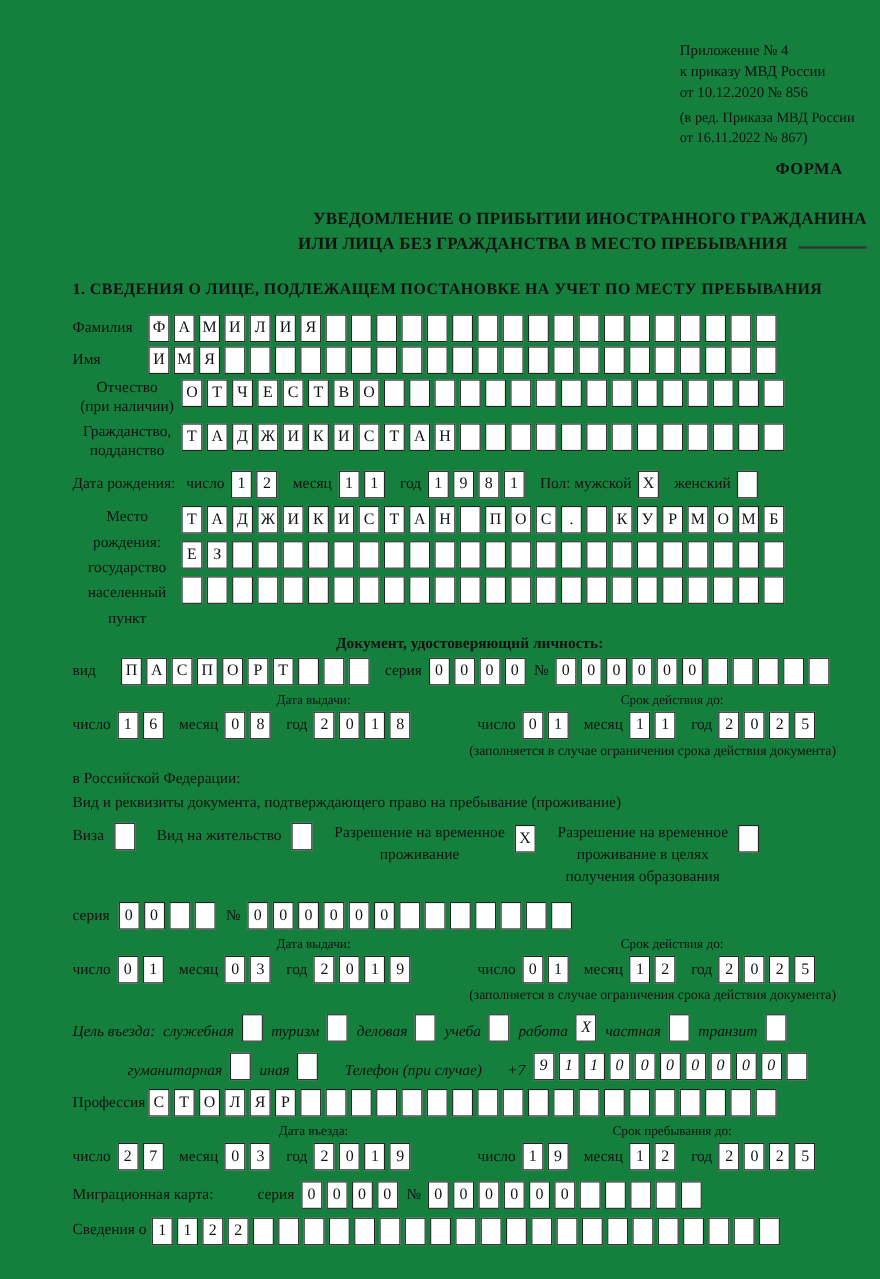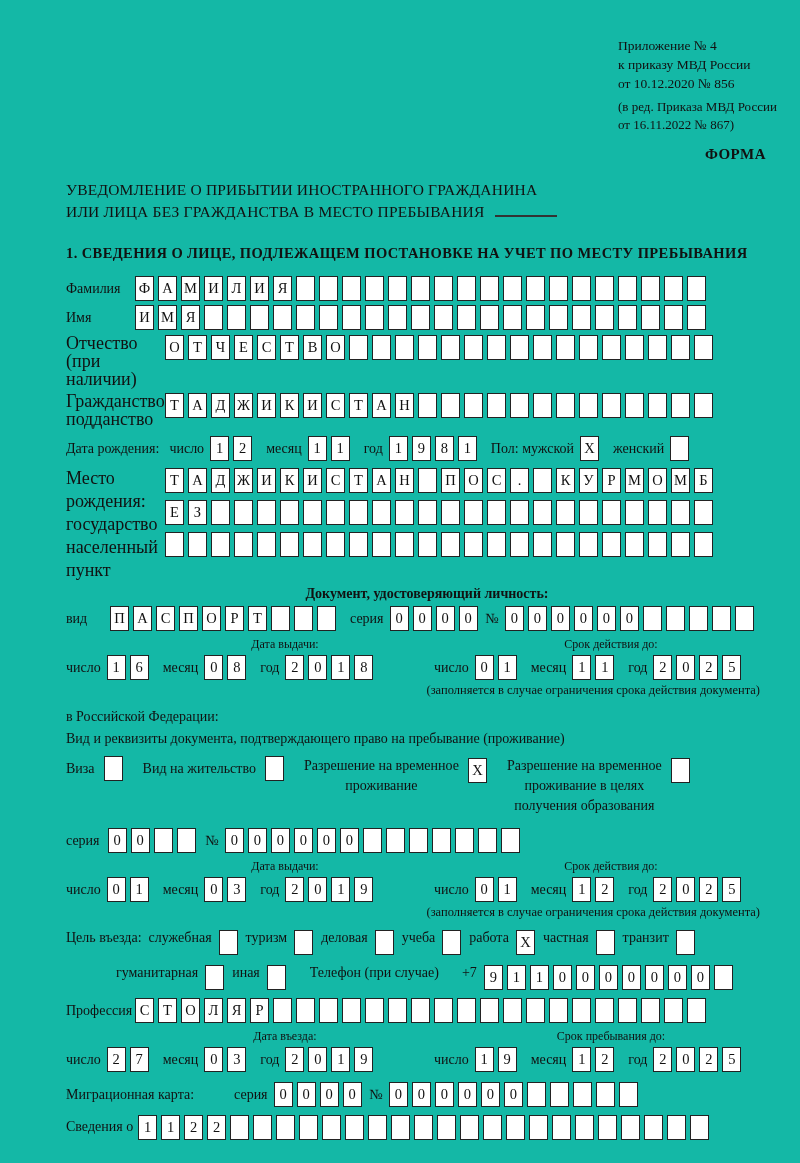--- a/index.html
+++ b/index.html
@@ -1,41 +1,41 @@
 <!DOCTYPE html>
 <html><head>
 <meta charset="utf-8">
 <style>
   html,body{margin:0;padding:0;background:#fff;}
   .page{
-    width:800px;height:1163px;background:#14b8a6;color:#111;
+    width:800px;height:1163px;background:#15803d;color:#111;
     font-family:"Liberation Serif","DejaVu Serif",serif;
     box-sizing:border-box;padding:36px 12px 0 66px;overflow:hidden;position:relative;
   }
   
   .cells{display:inline-flex;gap:4px;align-items:center;flex:0 0 auto;}
   .cell{
     display:inline-block;width:17px;height:23px;line-height:23px;
     border:1.6px solid #222;text-align:center;font-size:14.5px;flex:0 0 auto;
     background:#fff;
   }
   
   .frow{display:flex;align-items:center;margin-bottom:4px;}
   .flabel{font-size:14px;flex:0 0 auto;}
   .flabel.w70{width:69px;}
   .flabel.w100{width:99px;}
   .flabel.w44{width:44px;}
-  .stacked{line-height:18px;font-size:18px;}
+  .stacked{line-height:18px;font-size:14px;text-align:center;}
   .top-align{align-items:flex-start;}
   .top-align .cells{margin-top:1px;}
   
   .ref-block{margin-left:552px;width:176px;font-size:13.5px;line-height:19px;}
   .ref-block .sub{margin-top:5px;font-size:13px;line-height:18px;}
   .forma{text-align:right;padding-right:22px;font-weight:bold;font-size:15px;margin-top:12px;letter-spacing:.5px;}
-  .doc-title{text-align:left;font-weight:normal;font-size:15.5px;line-height:22px;margin-top:16px;letter-spacing:.2px;}
+  .doc-title{text-align:right;font-weight:bold;font-size:15.5px;line-height:22px;margin-top:26px;letter-spacing:.2px;}
   .title-underline{display:inline-block;width:62px;border-bottom:2px solid #333;height:2px;margin-left:10px;}
   .sec-heading{font-weight:bold;font-size:14.5px;margin-top:22px;margin-bottom:14px;letter-spacing:.4px;}
   .center-bold{text-align:center;font-weight:bold;font-size:14px;margin:4px 0 4px 0;}
   
   .mlab{font-size:14px;margin:0 6px 0 14px;flex:0 0 auto;}
   .mlab.first{margin-left:10px;}
   
   .dates-wrap{display:flex;align-items:flex-start;margin-top:6px;}
   .dates-col{flex:0 0 auto;}
   .dates-col.left{width:368px;}
@@ -47,21 +47,21 @@
   .dgap{margin-left:14px;}
   .fine-note{font-size:12.5px;text-align:right;padding-right:28px;margin-top:3px;}
   
   .para{font-size:14px;line-height:22px;margin-top:8px;}
   .cbrow{display:flex;gap:20px;margin-top:6px;align-items:flex-start;}
   .cbitem{display:flex;gap:9px;align-items:center;}
   .cbitem.multi{align-items:flex-start;}
   .cbitem.multi .cell{margin-top:2px;}
   .cbtext{font-size:14px;line-height:20px;text-align:center;}
   
-  .prow{display:flex;align-items:flex-start;margin-top:10px;}
+  .prow{display:flex;align-items:flex-end;margin-top:10px;font-style:italic;}
   .prow .plab{font-size:14px;margin-right:7px;flex:0 0 auto;}
   .prow .gap{width:8px;flex:0 0 auto;}
   .indent50{margin-left:50px;}
   
   .guard{display:flex;align-items:flex-start;margin-top:8px;}
   .guard-labels{width:72px;flex:0 0 auto;font-size:14px;line-height:23px;}
   .guard-rows .cells{margin-bottom:7px;}
 </style>
 </head>
 <body>

